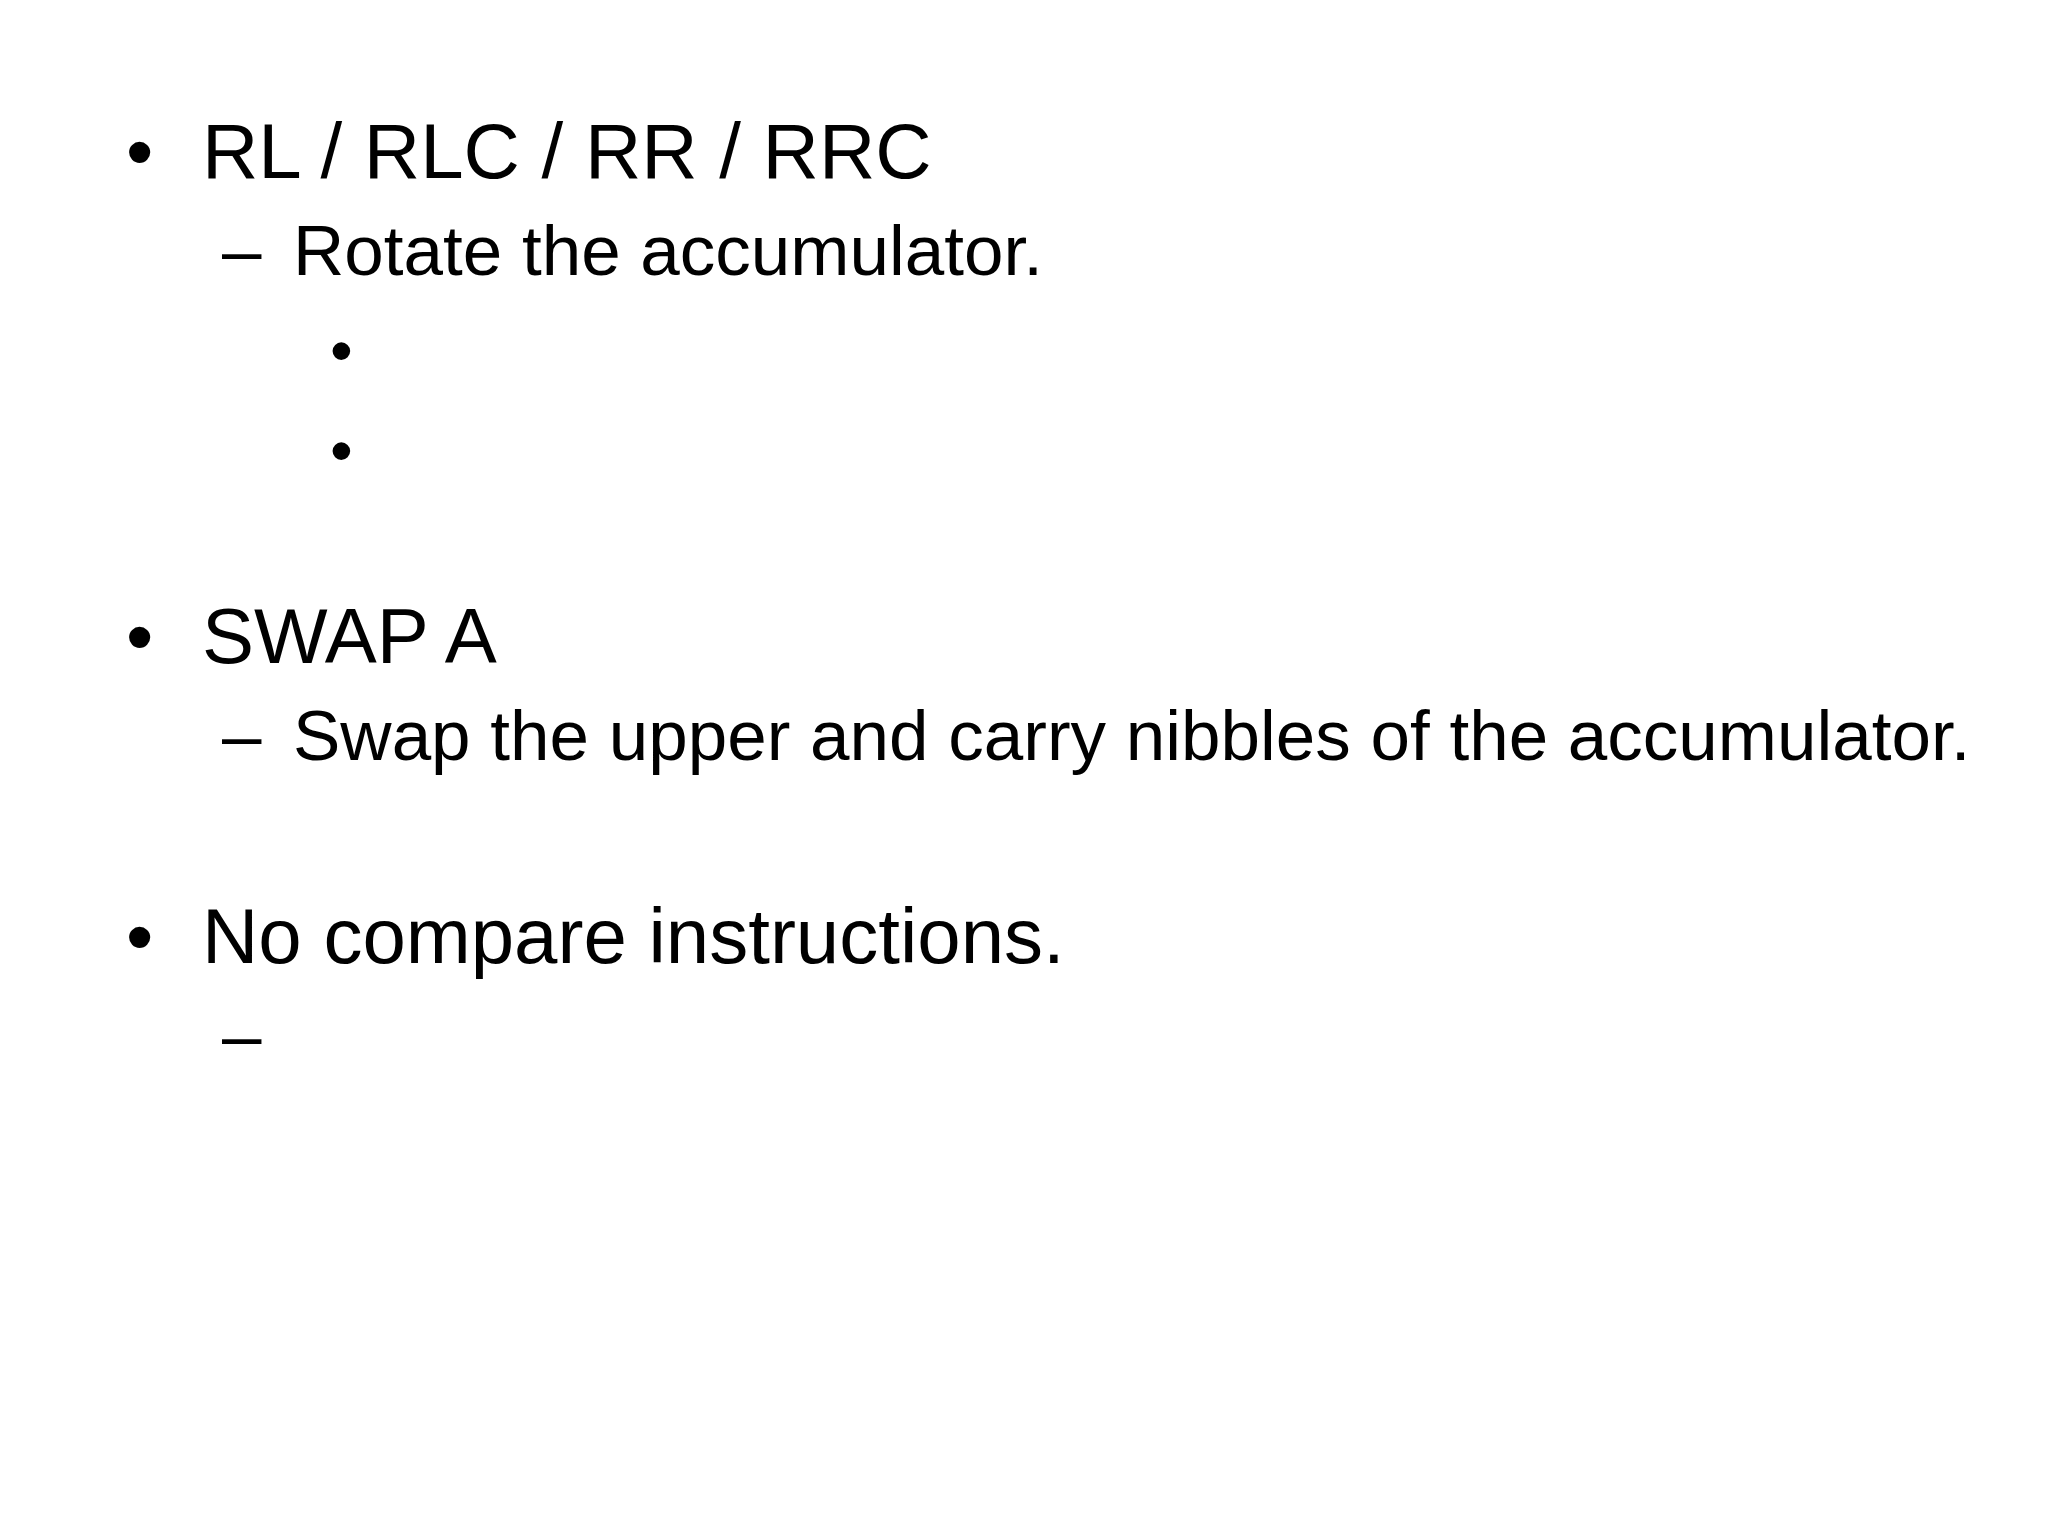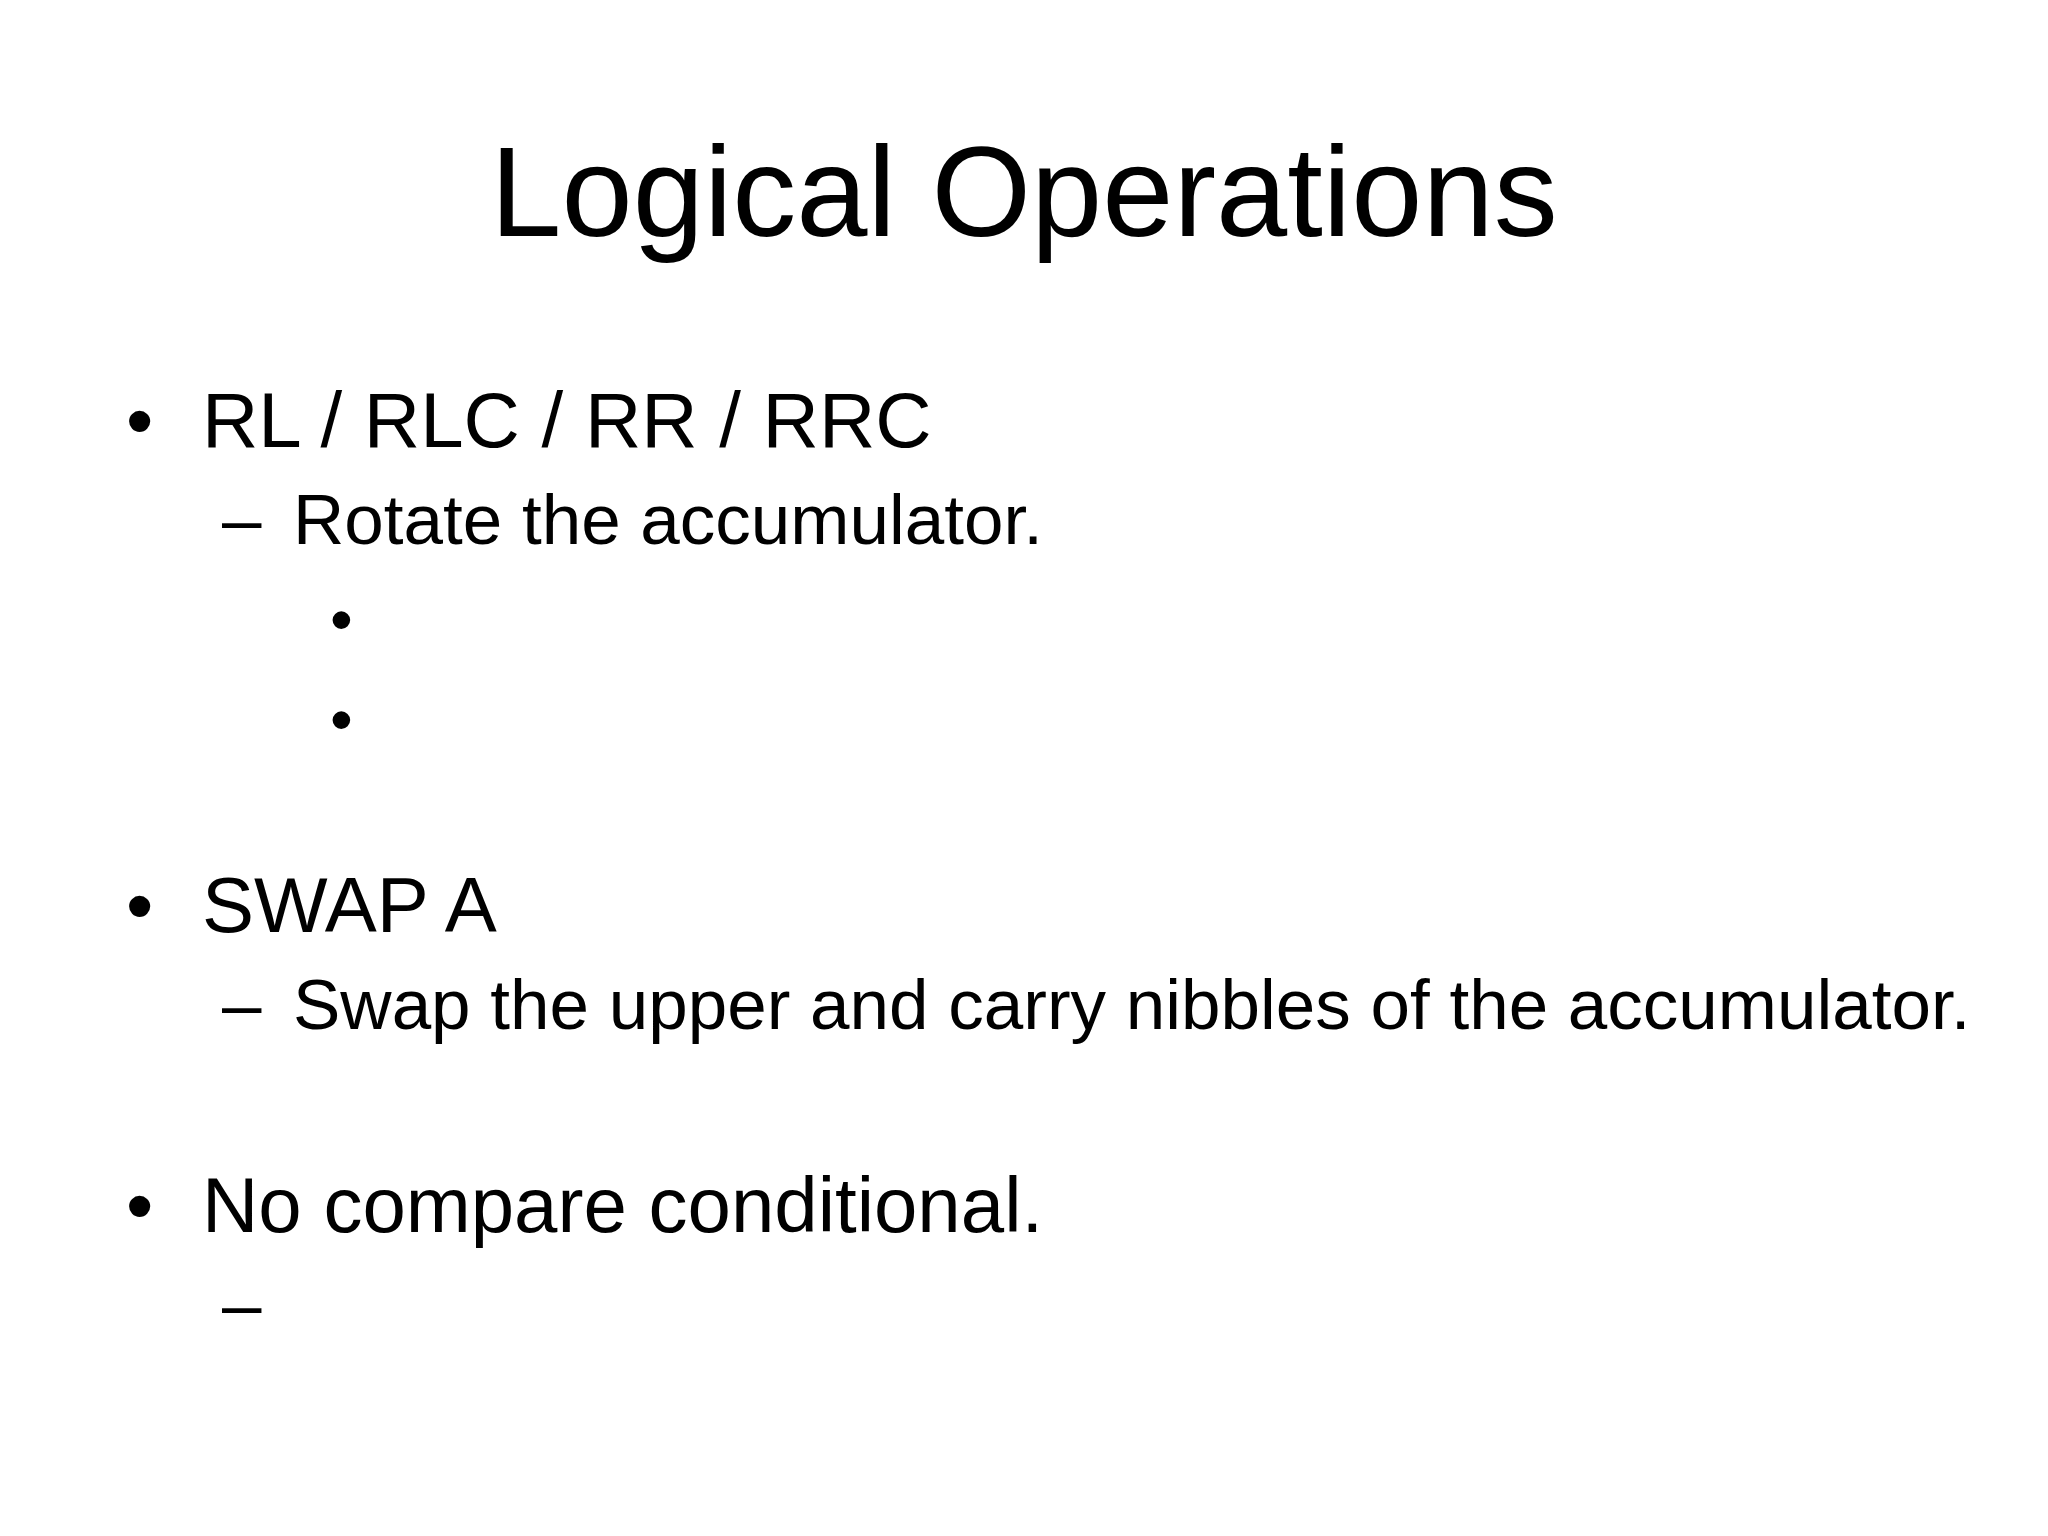--- a/index.html
+++ b/index.html
@@ -45,21 +45,20 @@
   .l3 { font-size: 65px; padding-left: 330px; }
   .l3 .marker { width: 53px; }
   .spacer-a { height: 85px; }
   .spacer-b { height: 100px; }
 </style>
 </head>
 <body>
 
 <div class="slide">
 
-  <h1 class="title">Logical Operations</h1>
 
   <div class="content">
 
     <div class="line l1">
       <span class="marker">•</span>
       <span class="text">RL / RLC / RR / RRC</span>
     </div>
 
     <div class="line l2">
       <span class="marker">–</span>
@@ -83,21 +82,21 @@
 
     <div class="line l2">
       <span class="marker">–</span>
       <span class="text">Swap the upper and carry nibbles of the accumulator.</span>
     </div>
 
     <div class="spacer-b"></div>
 
     <div class="line l1">
       <span class="marker">•</span>
-      <span class="text">No compare conditional.</span>
+      <span class="text">No compare instructions.</span>
     </div>
 
     <div class="line l2">
       <span class="marker">–</span>
     </div>
 
   </div>
 </div>
 
 </body></html>

